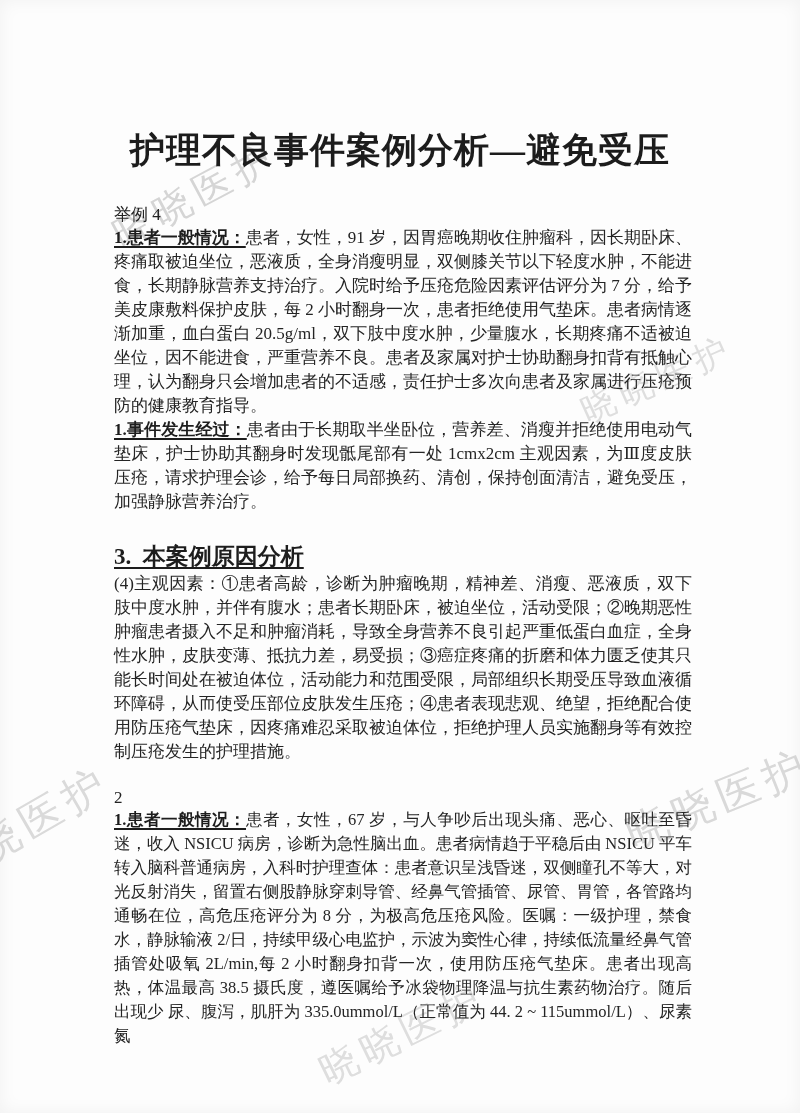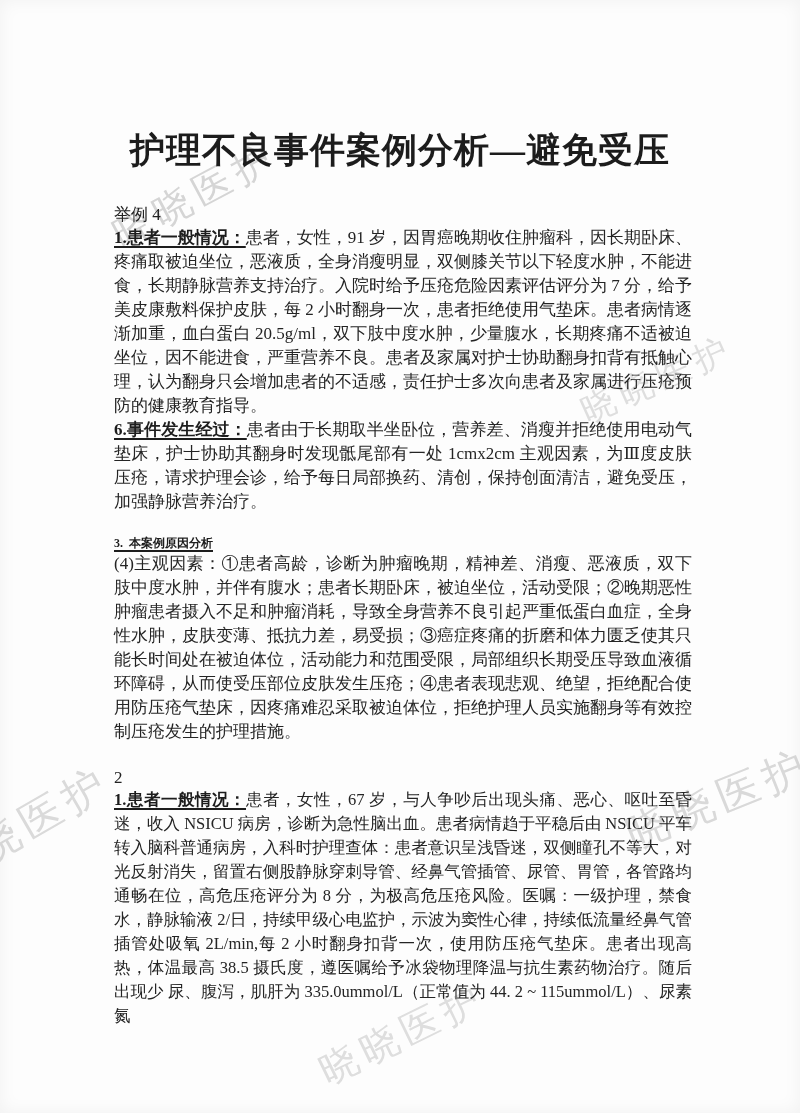--- a/index.html
+++ b/index.html
@@ -51,22 +51,22 @@
   .p3b { margin-top: 0; }
   .p4 { margin-top: 5px; line-height: 21.5px; font-size: 16.5px; }
   .hd {
     font-weight: bold;
     text-decoration: underline;
     text-underline-offset: 3px;
     text-decoration-thickness: 1.5px;
     color: #1d1d1d;
   }
   .analysis-heading {
-    margin-top: 21px;
-    font-size: 12px;
+    margin-top: 27px;
+    font-size: 23px;
     display: inline-block;
   }
   
   .wm {
     position: absolute;
     white-space: nowrap;
     font-family: "Liberation Sans", "DejaVu Sans", sans-serif;
     color: rgba(148,148,148,0.38);
     transform-origin: 0 50%;
     letter-spacing: 7px;
@@ -91,21 +91,21 @@
   <div class="wm wm5">晓晓医护</div>
 
   <h1 class="doc-title">护理不良事件案例分析—避免受压</h1>
 
   <div class="content">
 
     <div class="case-label first">举例 4</div>
 
     <p class="para p1"><span class="hd">1.患者一般情况：</span><span>患者，女性，91 岁，因胃癌晚期收住肿瘤科，因长期卧床、疼痛取被迫坐位，恶液质，全身消瘦明显，双侧膝关节以下轻度水肿，不能进食，长期静脉营养支持治疗。入院时给予压疮危险因素评估评分为 7 分，给予美皮康敷料保护皮肤，每 2 小时翻身一次，患者拒绝使用气垫床。患者病情逐渐加重，血白蛋白 20.5g/ml，双下肢中度水肿，少量腹水，长期疼痛不适被迫坐位，因不能进食，严重营养不良。患者及家属对护士协助翻身扣背有抵触心理，认为翻身只会增加患者的不适感，责任护士多次向患者及家属进行压疮预防的健康教育指导。</span></p>
 
-    <p class="para p2"><span class="hd">6.事件发生经过：</span><span>患者由于长期取半坐卧位，营养差、消瘦并拒绝使用电动气垫床，护士协助其翻身时发现骶尾部有一处 1cmx2cm 主观因素，为Ⅲ度皮肤压疮，请求护理会诊，给予每日局部换药、清创，保持创面清洁，避免受压，加强静脉营养治疗。</span></p>
+    <p class="para p2"><span class="hd">1.事件发生经过：</span><span>患者由于长期取半坐卧位，营养差、消瘦并拒绝使用电动气垫床，护士协助其翻身时发现骶尾部有一处 1cmx2cm 主观因素，为Ⅲ度皮肤压疮，请求护理会诊，给予每日局部换药、清创，保持创面清洁，避免受压，加强静脉营养治疗。</span></p>
 
     <div><span class="hd analysis-heading">3.&nbsp;&nbsp;本案例原因分析</span></div>
 
     <p class="para p3a">(4)主观因素：①患者高龄，诊断为肿瘤晚期，精神差、消瘦、恶液质，双下肢中度水肿，并伴有腹水；患者长期卧床，被迫坐位，活动受限；②晚期恶性肿瘤患者摄入不足和肿瘤消耗，导致全身营养不良引起严重低蛋白血症，全身性水肿，皮肤变薄、抵抗力差，易受损；③癌症疼痛的折磨和体力匮乏使其只能长时间处在被迫体位，活动能力和范围受限，局部组织长期受压导致血液循环障碍，从而使受压部位皮肤发生压疮；④患者表现悲观、绝望，拒绝配合使用防压疮气垫床，因疼痛难忍采取被迫体位，拒绝护理人员实施翻身等有效控制压疮发生的护理措施。</p>
 
 
     <div class="case-label second">2</div>
 
     <p class="para p4"><span class="hd">1.患者一般情况：</span><span>患者，女性，67 岁，与人争吵后出现头痛、恶心、呕吐至昏迷，收入 NSICU 病房，诊断为急性脑出血。患者病情趋于平稳后由 NSICU 平车转入脑科普通病房，入科时护理查体：患者意识呈浅昏迷，双侧瞳孔不等大，对光反射消失，留置右侧股静脉穿刺导管、经鼻气管插管、尿管、胃管，各管路均通畅在位，高危压疮评分为 8 分，为极高危压疮风险。医嘱：一级护理，禁食水，静脉输液 2/日，持续甲级心电监护，示波为窦性心律，持续低流量经鼻气管插管处吸氧 2L/min,每 2 小时翻身扣背一次，使用防压疮气垫床。患者出现高热，体温最高 38.5 摄氏度，遵医嘱给予冰袋物理降温与抗生素药物治疗。随后出现少 尿、腹泻，肌肝为 335.0ummol/L（正常值为 44. 2 ~ 115ummol/L）、尿素氮</span></p>
 

